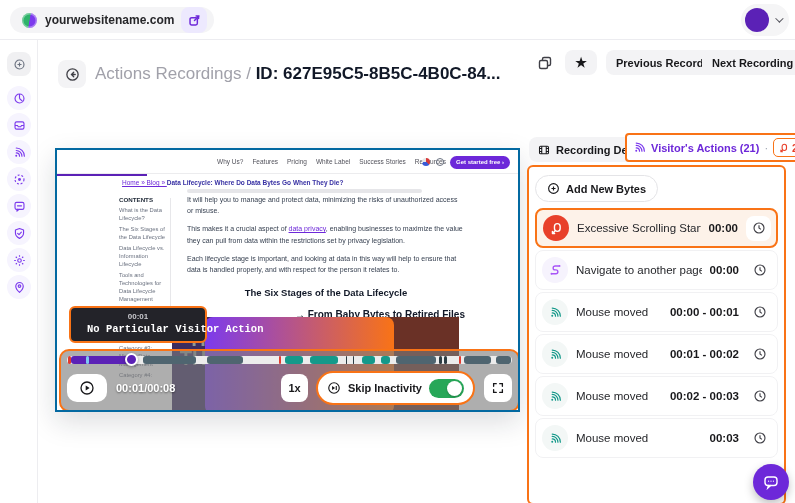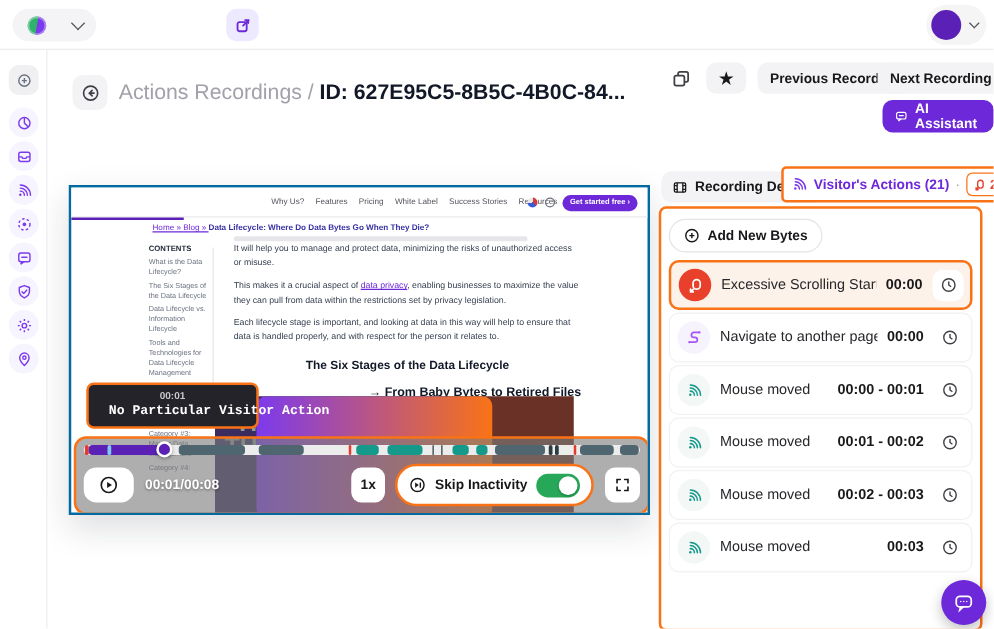--- a/index.html
+++ b/index.html
@@ -115,20 +115,21 @@
   .fab{position:absolute; left:753px; top:464px; width:36px; height:36px; border-radius:50%; background:var(--accent); display:flex; align-items:center; justify-content:center; color:#fff; z-index:40; cursor:pointer; box-shadow:0 4px 10px rgba(0,0,0,.25);}
 </style>
 </head>
 <body>
 
 <div class="app">
 
   <div class="topbar">
     <div class="site-pill">
       <span class="logo-dot"></span>
+      <span class="site-name">yourwebsitename.com</span>
       <span class="chev"></span>
     </div>
     <div class="ext-btn">
       <svg width="13" height="13" viewBox="0 0 16 16" fill="none" stroke="currentColor" stroke-width="1.8" stroke-linecap="round">
           <rect x="2.5" y="4.5" width="9" height="9" rx="2"></rect>
           <path d="M8 8l5.5-5.5M10 2.5h3v3"></path>
         </svg>
     </div>
     <div class="avatar-pill">
       <span class="avatar"></span>
@@ -206,28 +207,20 @@
     <svg width="16" height="16" viewBox="0 0 16 16" fill="none" stroke="currentColor" stroke-width="1.4">
         <rect x="5.5" y="2.5" width="8" height="8" rx="1.5"></rect>
         <rect x="2.5" y="5.5" width="8" height="8" rx="1.5" fill="#fff"></rect>
       </svg>
   </div>
   <div class="pill-btn" style="left:565px; top:50px; width:32px;">
     <span style="font-size:13px;">★</span>
   </div>
   <div class="pill-btn" style="left:606px; top:50px;">Previous Recording</div>
   <div class="pill-btn" style="left:702px; top:50px;">Next Recording</div>
-  <div class="ai-btn">
-    <svg width="12" height="12" viewBox="0 0 16 16" fill="none" stroke="currentColor" stroke-width="1.5" stroke-linecap="round">
-        <rect x="2" y="3" width="12" height="8.5" rx="2.5"></rect>
-        <path d="M5.5 11.5L4.5 14l3-2.5"></path>
-        <path d="M5.5 7.2h5"></path>
-      </svg>
-    <span>AI Assistant</span>
-  </div>
 
   <div class="rd-tab">
     <svg width="12" height="12" viewBox="0 0 16 16" fill="none" stroke="currentColor" stroke-width="1.4">
         <rect x="2" y="3" width="12" height="10" rx="1.5"></rect>
         <path d="M5 3v10M11 3v10M2 6h3M2 10h3M11 6h3M11 10h3"></path>
       </svg>
     <span>Recording Details</span>
   </div>
   <div class="va-box">
     <svg width="13" height="13" viewBox="0 0 16 16" fill="none" stroke="#7c3aed" stroke-width="1.5" stroke-linecap="round">

